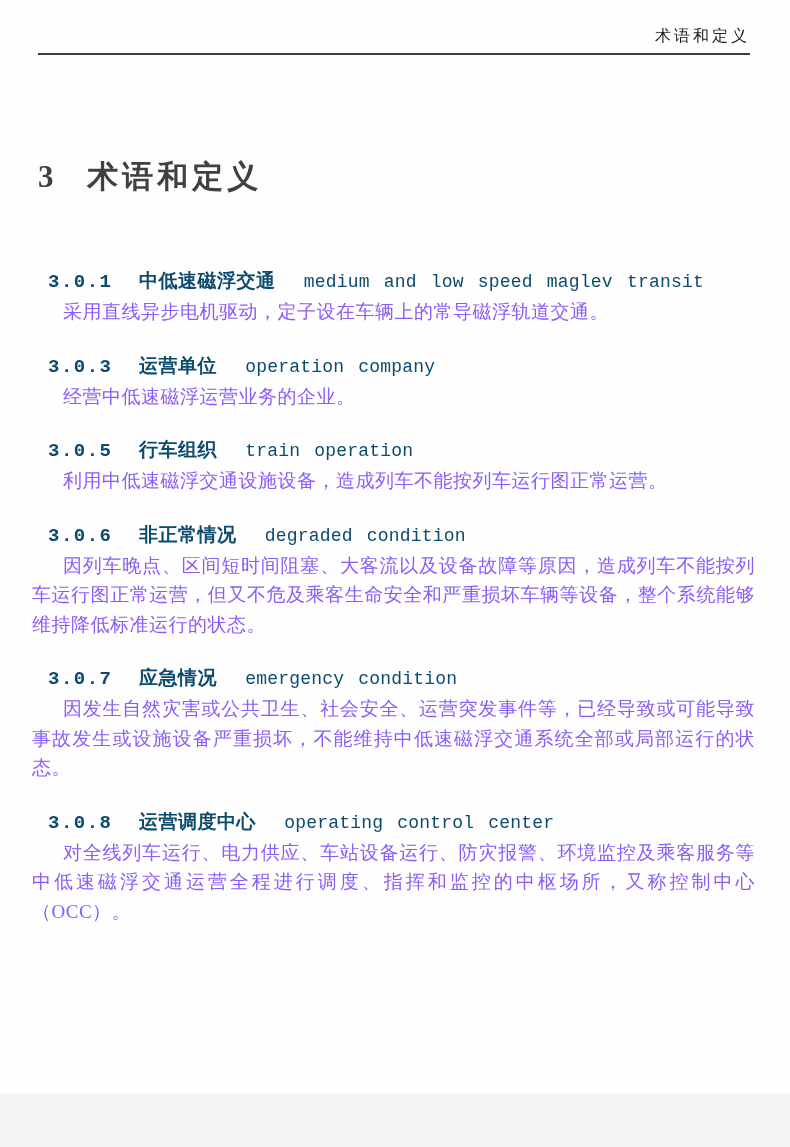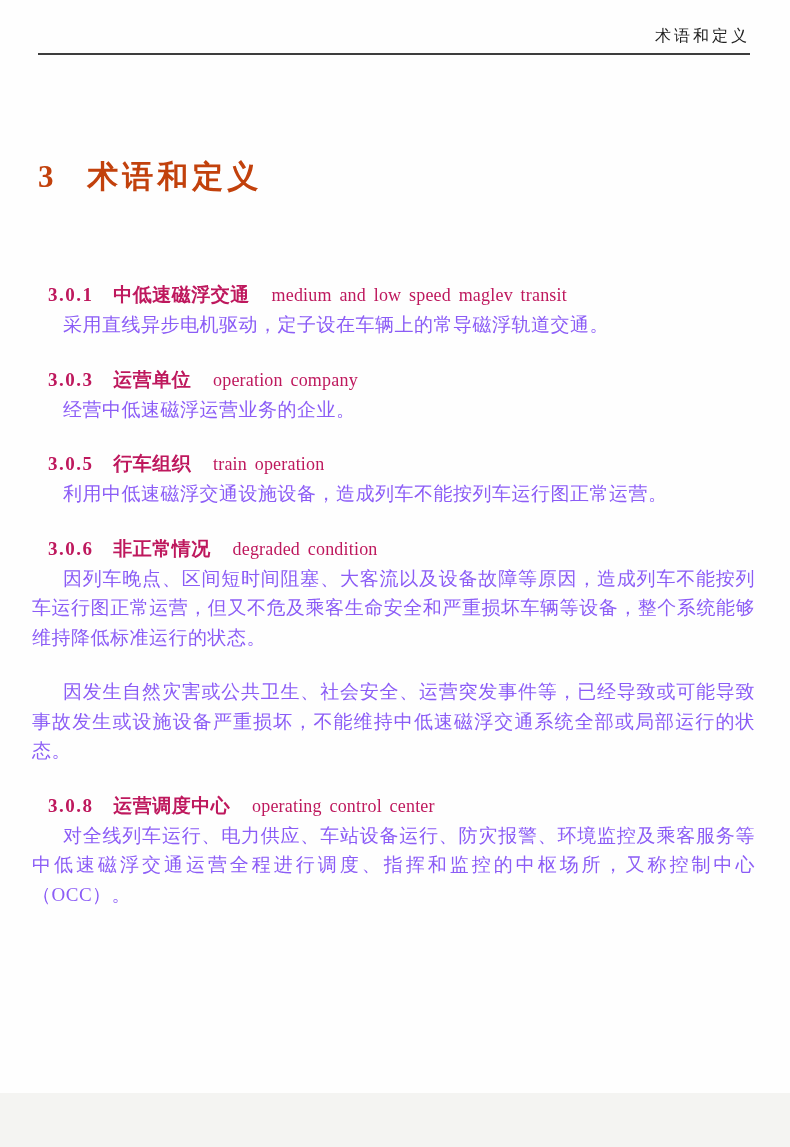--- a/index.html
+++ b/index.html
@@ -34,42 +34,43 @@
     background: #3d3d3d;
   }
   .chapter-title {
     position: absolute;
     top: 156px;
     left: 38px;
     margin: 0;
     font-size: 31px;
     font-weight: 700;
     letter-spacing: 4px;
-    color: #c2410c;
+    color: #404040;
     white-space: nowrap;
   }
   .chapter-title .chapter-num {
     font-weight: 600;
     letter-spacing: 0;
     margin-right: 22px;
   }
   .terms {
     position: absolute;
     top: 264px;
     left: 32px;
     width: 723px;
   }
   .term { margin: 0 0 25px 0; }
   .term-heading {
-    margin: 16px 0 0 16px;
+    margin: 3px 0 0 16px;
     font-size: 19px;
     line-height: 30px;
     font-weight: 700;
-    color: #be185d;
+    color: #0c4a6e;
     white-space: nowrap;
+    font-family: Liberation Mono, monospace;
   }
   .term-number {
     letter-spacing: 1.5px;
     margin-right: 15px;
   }
   .term-zh {
     letter-spacing: 0.5px;
     margin-right: 17px;
   }
   .term-en {
@@ -148,20 +149,25 @@
     <section class="term">
       <h2 class="term-heading">
         <span class="term-number">3.0.6</span>
         <span class="term-zh">非正常情况</span>
         <span class="term-en">degraded condition</span>
       </h2>
       <p class="term-def">因列车晚点、区间短时间阻塞、大客流以及设备故障等原因，造成列车不能按列车运行图正常运营，但又不危及乘客生命安全和严重损坏车辆等设备，整个系统能够维持降低标准运行的状态。</p>
     </section>
 
     <section class="term">
+      <h2 class="term-heading">
+        <span class="term-number">3.0.7</span>
+        <span class="term-zh">应急情况</span>
+        <span class="term-en">emergency condition</span>
+      </h2>
       <p class="term-def">因发生自然灾害或公共卫生、社会安全、运营突发事件等，已经导致或可能导致事故发生或设施设备严重损坏，不能维持中低速磁浮交通系统全部或局部运行的状态。</p>
     </section>
 
     <section class="term">
       <h2 class="term-heading">
         <span class="term-number">3.0.8</span>
         <span class="term-zh">运营调度中心</span>
         <span class="term-en">operating control center</span>
       </h2>
       <p class="term-def">对全线列车运行、电力供应、车站设备运行、防灾报警、环境监控及乘客服务等中低速磁浮交通运营全程进行调度、指挥和监控的中枢场所，又称控制中心（OCC）。</p>

